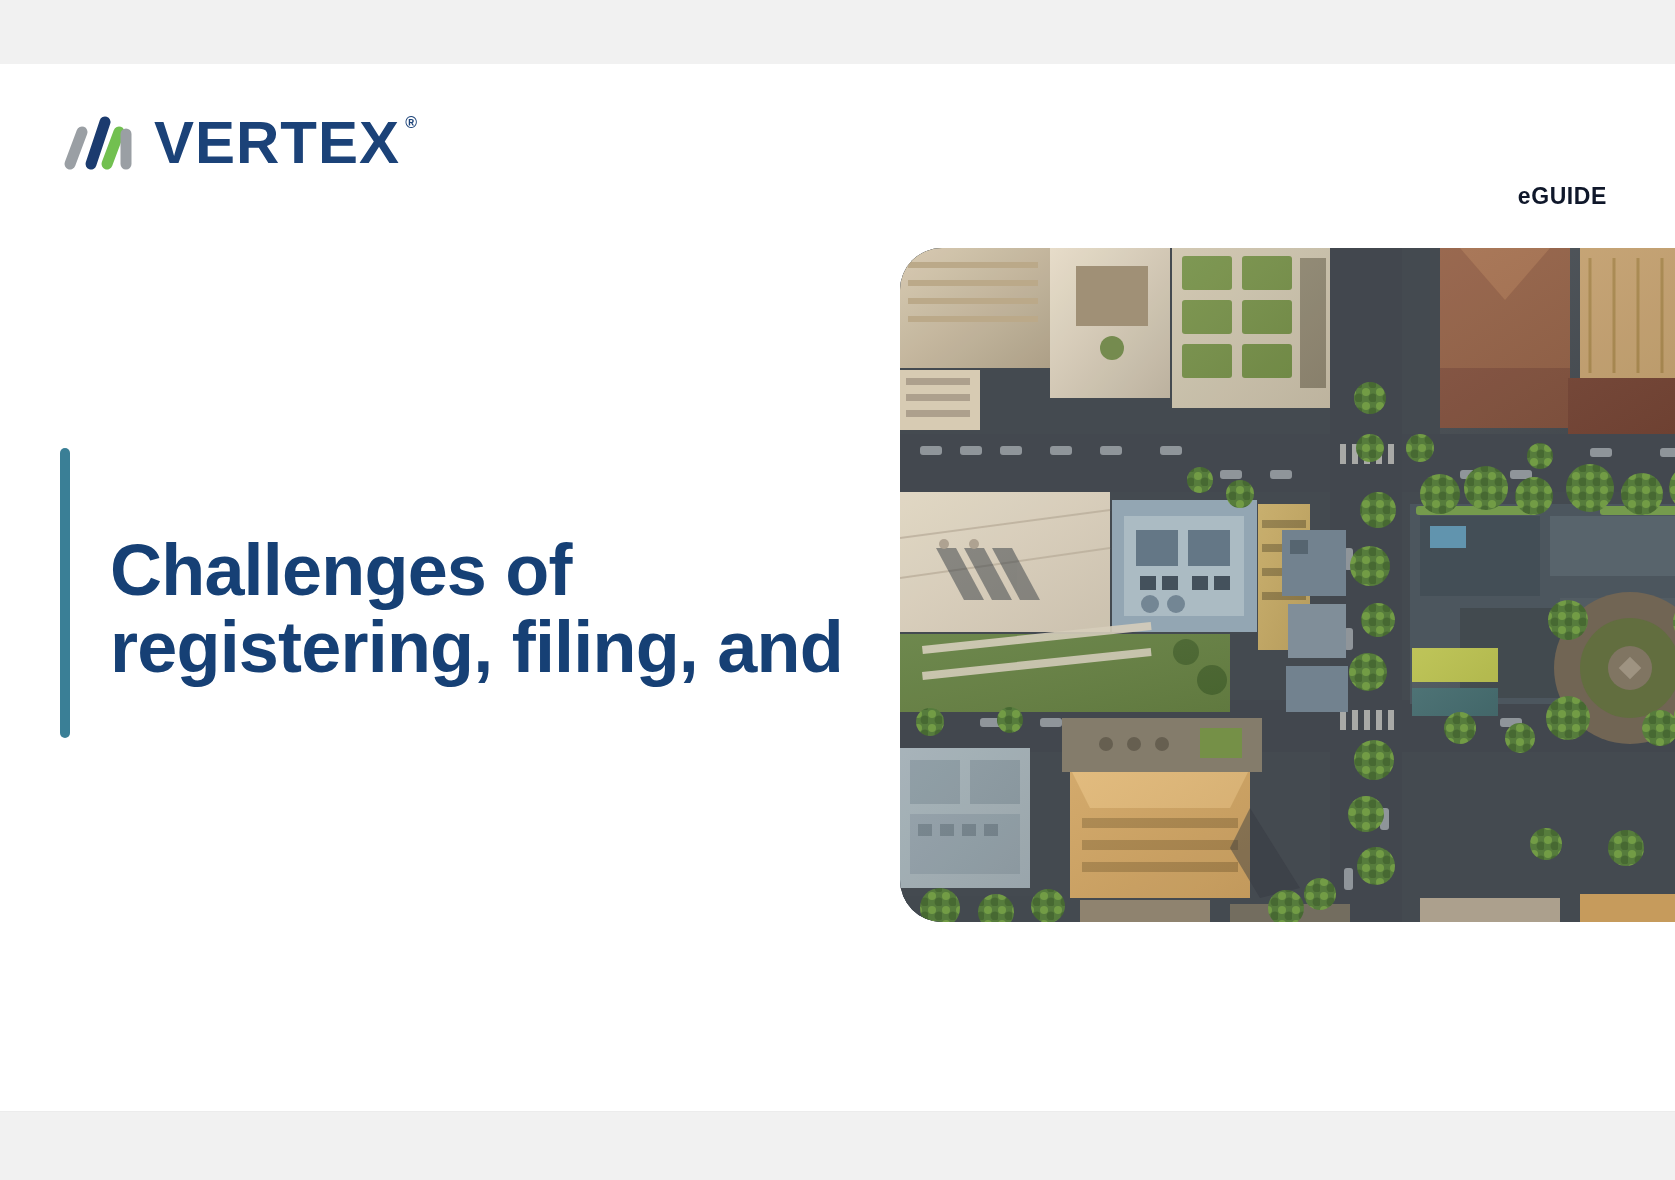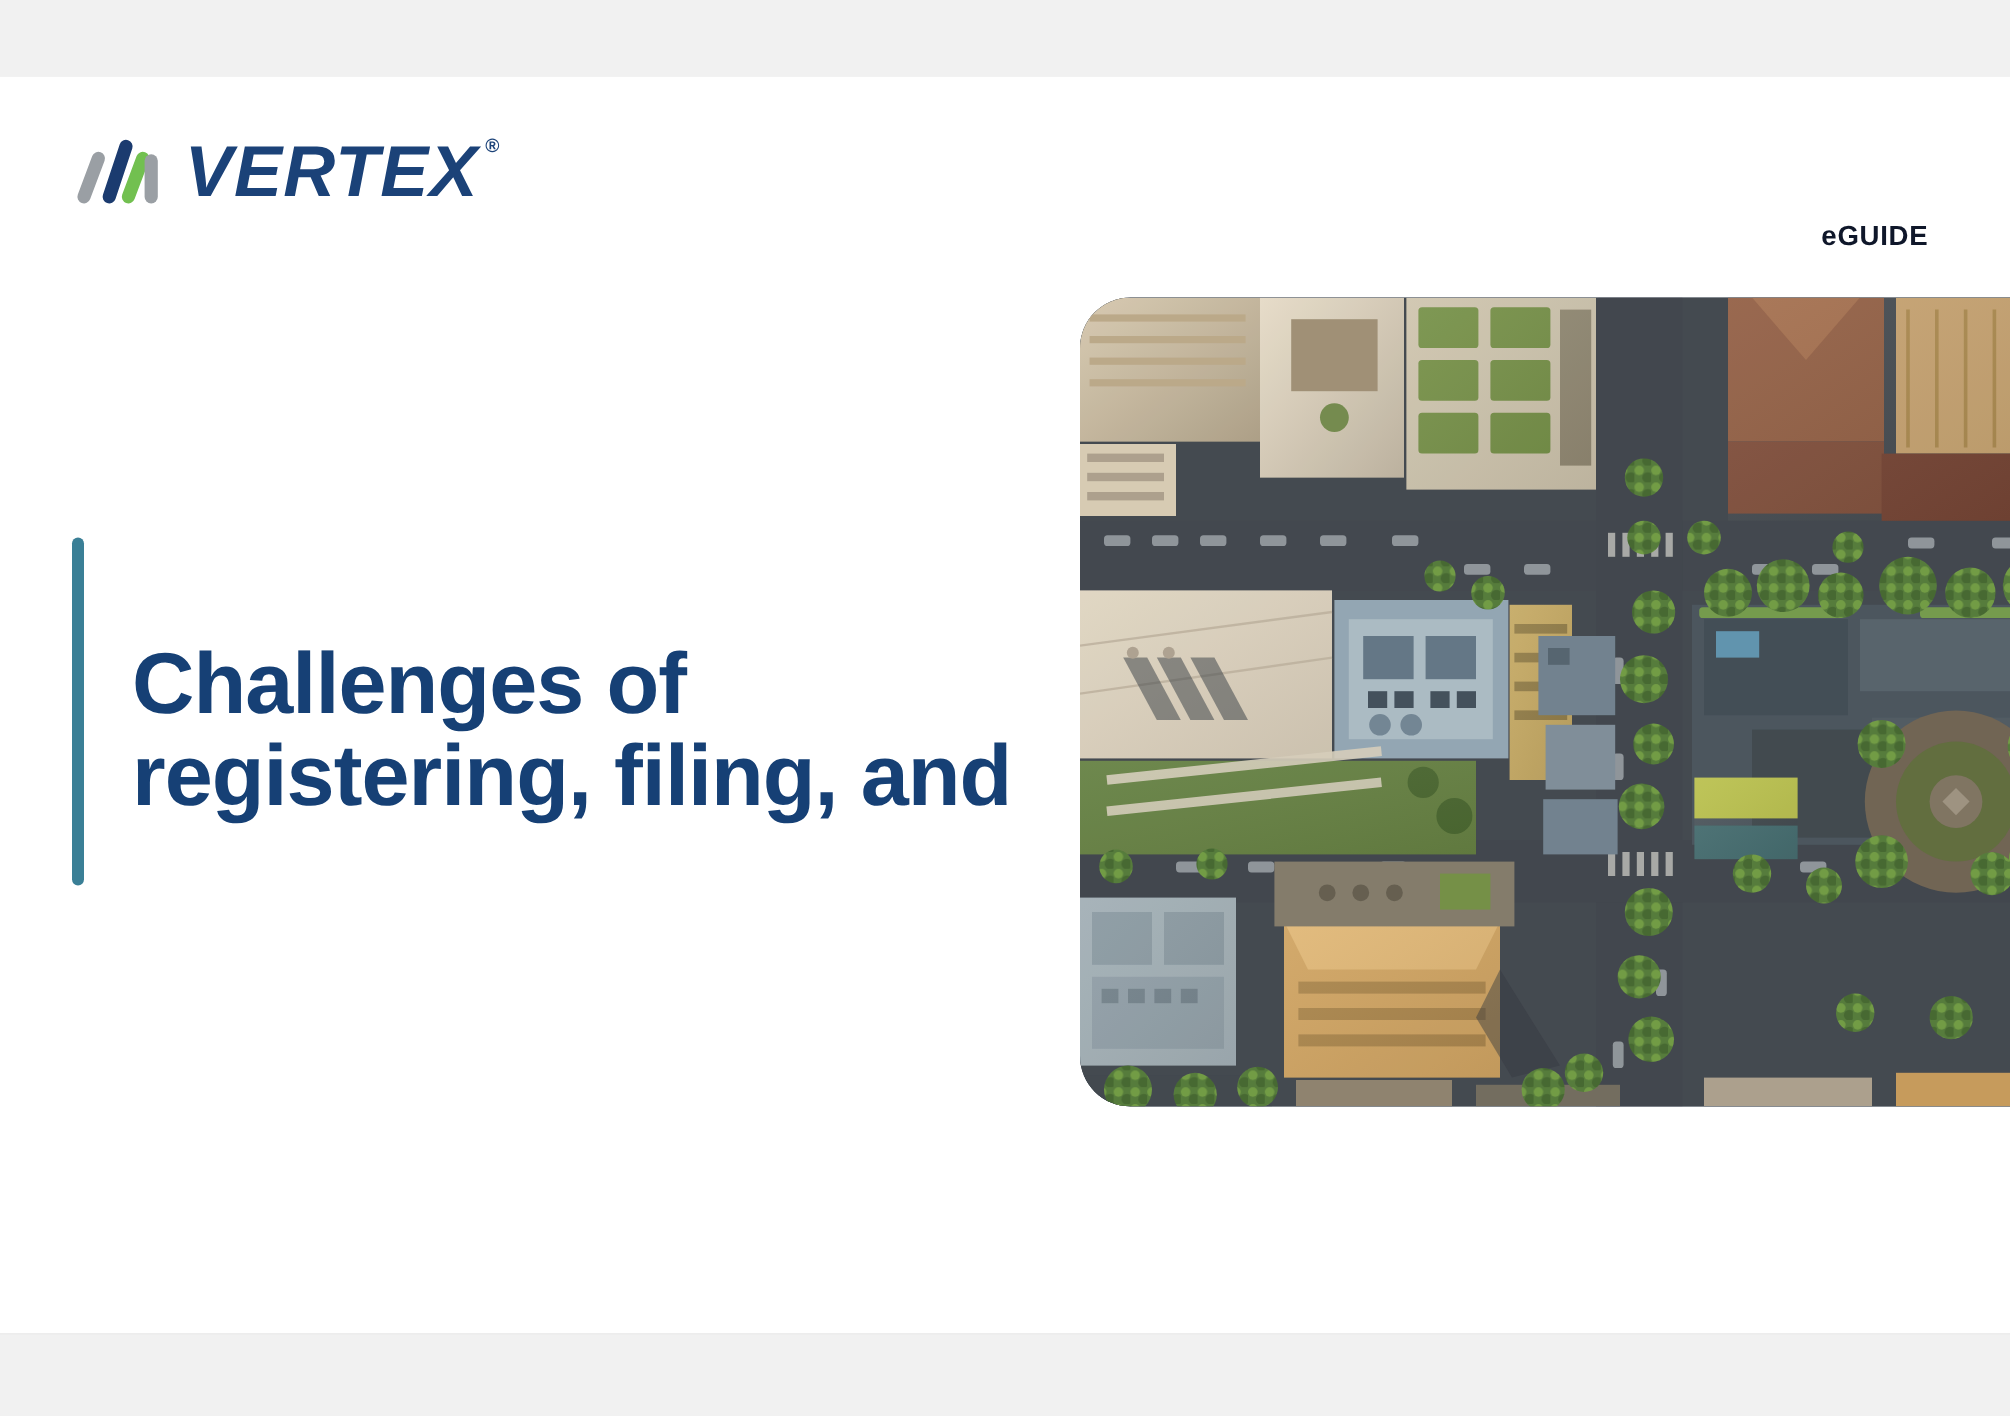--- a/index.html
+++ b/index.html
@@ -63,21 +63,20 @@
     display: block;
   }
   .logo-word {
     position: relative;
     font-size: 60px;
     font-weight: 700;
     letter-spacing: 1px;
     color: #1b4278;
     line-height: 1;
     font-family: "Liberation Sans", sans-serif;
-    font-style: italic;
   }
   .logo-reg {
     position: absolute;
     top: 2px;
     right: -18px;
     font-size: 16px;
     font-weight: 700;
     color: #1b4278;
     line-height: 1;
   }

